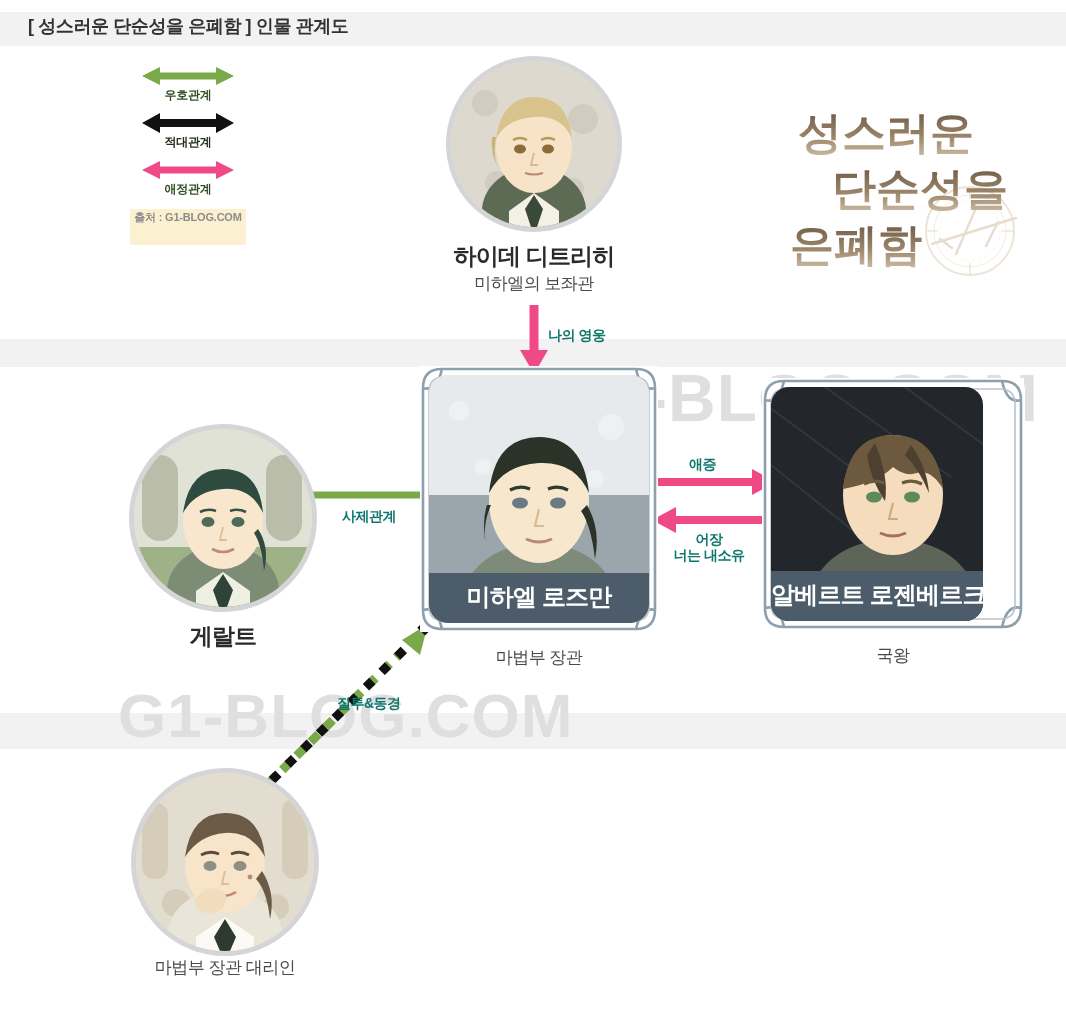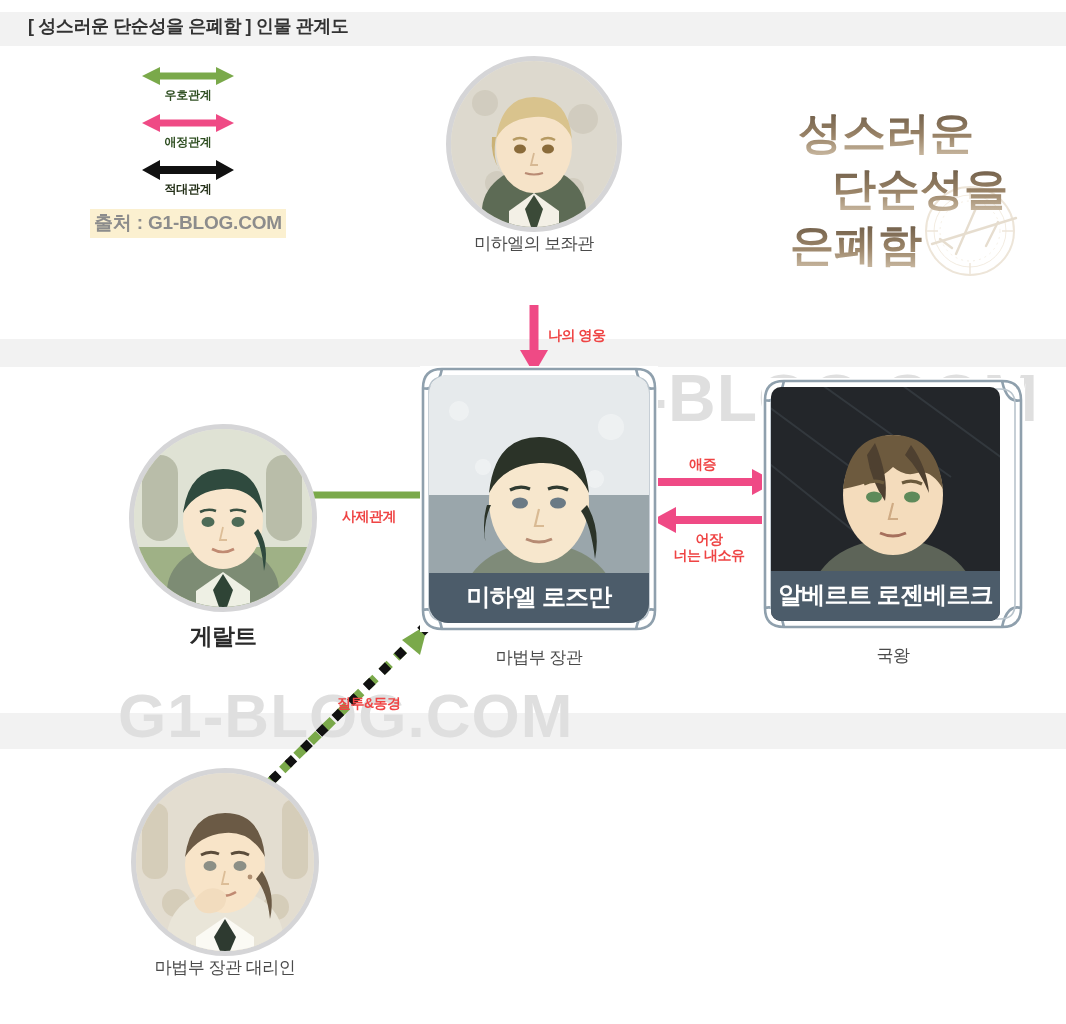--- a/index.html
+++ b/index.html
@@ -68,23 +68,23 @@
   }
   .legend-label.dark { color: #243018; }
 
   .dbl-arrow { display: block; }
 
   #source-credit {
     display: inline-block;
     margin-top: 4px;
     background: #fbf0d0;
     color: #8c8c8c;
-    font-size: 19px;
+    font-size: 11px;
     font-weight: bold;
-    padding: 1px 4px 2px 4px;
+    padding: 1px 4px 20px 4px;
     letter-spacing: -0.2px;
   }
 
   
   #logo {
     position: absolute;
     left: 780px; top: 96px;
     width: 270px; height: 185px;
     z-index: 4;
   }
@@ -157,21 +157,21 @@
     letter-spacing: -0.5px;
     margin-top: 14px;
     white-space: nowrap;
   }
 
   
   .rel-label {
     position: absolute;
     z-index: 6;
     font-size: 14px; font-weight: bold;
-    color: #ef4444;
+    color: #0f766e;
     letter-spacing: -0.5px;
     white-space: nowrap;
     text-align: center;
     line-height: 1.15;
   }
 
   
   #connectors {
     position: absolute; left: 0; top: 0;
     width: 1066px; height: 1024px;
@@ -198,33 +198,33 @@
       <svg class="dbl-arrow" width="96" height="22" viewBox="0 0 96 22" aria-hidden="true">
         <path d="M2 11 L20 2 L20 7.5 L76 7.5 L76 2 L94 11 L76 20 L76 14.5 L20 14.5 L20 20 Z" fill="#7aa94a"></path>
       </svg>
     </div>
     <div class="legend-label">우호관계</div>
   </div>
 
   <div class="legend-row">
     <div class="legend-arrow-wrap">
       <svg class="dbl-arrow" width="96" height="22" viewBox="0 0 96 22" aria-hidden="true">
+        <path d="M2 11 L20 1 L20 7 L76 7 L76 1 L94 11 L76 21 L76 15 L20 15 L20 21 Z" fill="#111111"></path>
+      </svg>
+    </div>
+    <div class="legend-label dark">적대관계</div>
+  </div>
+
+  <div class="legend-row">
+    <div class="legend-arrow-wrap">
+      <svg class="dbl-arrow" width="96" height="22" viewBox="0 0 96 22" aria-hidden="true">
         <path d="M2 11 L20 2 L20 7.5 L76 7.5 L76 2 L94 11 L76 20 L76 14.5 L20 14.5 L20 20 Z" fill="#ef4a85"></path>
       </svg>
     </div>
     <div class="legend-label">애정관계</div>
-  </div>
-
-  <div class="legend-row">
-    <div class="legend-arrow-wrap">
-      <svg class="dbl-arrow" width="96" height="22" viewBox="0 0 96 22" aria-hidden="true">
-        <path d="M2 11 L20 1 L20 7 L76 7 L76 1 L94 11 L76 21 L76 15 L20 15 L20 21 Z" fill="#111111"></path>
-      </svg>
-    </div>
-    <div class="legend-label dark">적대관계</div>
   </div>
 
   <div id="source-credit">출처 : G1-BLOG.COM</div>
 </div>
 
 <div id="logo">
   <svg width="270" height="185" viewBox="0 0 270 185" aria-hidden="true">
     <defs>
       <linearGradient id="logoInk" x1="0" y1="0" x2="0" y2="1">
         <stop offset="0%" stop-color="#6b5a46"></stop>
@@ -314,20 +314,21 @@
       <path d="M45 78 q6 -42 38 -42 q34 0 38 42 q-10 -24 -38 -22 q-28 2 -38 22 Z" fill="#d9c38d"></path>
       <path d="M45 76 q-4 22 4 34 q-10 -16 -8 -34 Z" fill="#cbb276"></path>
       <ellipse cx="69" cy="88" rx="6" ry="4.5" fill="#8a6b3a"></ellipse>
       <ellipse cx="97" cy="88" rx="6" ry="4.5" fill="#8a6b3a"></ellipse>
       <path d="M62 79 q7 -4 14 0" stroke="#b69a62" stroke-width="2.4" fill="none"></path>
       <path d="M90 79 q7 -4 14 0" stroke="#b69a62" stroke-width="2.4" fill="none"></path>
       <path d="M83 92 l-3 12 h7" stroke="#d6b893" stroke-width="1.8" fill="none"></path>
       <path d="M74 112 q9 3 18 0" stroke="#b98b74" stroke-width="2.2" fill="none"></path>
     </svg>
   </div>
+  <div class="node-name">하이데 디트리히</div>
   <div class="node-role">미하엘의  보좌관</div>
 </div>
 
 <div class="node-circle" style="left:108px; top:424px; width:230px;">
   <div class="portrait-circle" style="width:188px; height:188px;">
     <svg width="178" height="178" viewBox="0 0 178 178" aria-hidden="true">
       <rect width="178" height="178" fill="#dfe2d4"></rect>
       <rect x="8" y="26" width="36" height="86" rx="18" fill="#b9bda9"></rect>
       <rect x="132" y="26" width="36" height="86" rx="18" fill="#b9bda9"></rect>
       <rect x="0" y="118" width="178" height="60" fill="#9fb186"></rect>
@@ -385,21 +386,21 @@
   <div class="card-role">마법부 장관</div>
 </div>
 
 <div class="node-card" style="left:762px; top:378px; width:262px;">
   <div class="card-frame" style="width:262px; height:252px;">
     <svg class="outer-shape" style="left:0; top:0;" width="262" height="252" viewBox="0 0 262 252" aria-hidden="true">
       <path d="M3 22 q0 -19 19 -19 l218 0 q19 0 19 19 l0 208 q0 19 -19 19 l-218 0 q-19 0 -19 -19 Z
                M3 22 q14 4 19 -19 M259 22 q-14 4 -19 -19 M3 230 q14 -4 19 19 M259 230 q-14 -4 -19 19" fill="none" stroke="#8fa0ad" stroke-width="2.6" stroke-linejoin="round"></path>
       <path d="M9 26 q0 -15 15 -15 l214 0 q15 0 15 15 l0 200 q0 15 -15 15 l-214 0 q-15 0 -15 -15 Z" fill="none" stroke="#b9c4cc" stroke-width="1.6"></path>
     </svg>
-    <div class="card-inner" style="width:229px; height:234px; border-radius:10px;">
+    <div class="card-inner" style="width:212px; height:234px; border-radius:18px;">
       <svg width="244" height="234" viewBox="0 0 244 234" aria-hidden="true">
         <rect width="244" height="234" fill="#23262a"></rect>
         <g stroke="#3a4046" stroke-width="2" opacity="0.7">
           <line x1="-10" y1="14" x2="120" y2="110"></line>
           <line x1="40" y1="-10" x2="180" y2="90"></line>
           <line x1="120" y1="-10" x2="246" y2="82"></line>
           <line x1="-10" y1="70" x2="90" y2="150"></line>
         </g>
         <ellipse cx="122" cy="212" rx="82" ry="60" fill="#5d6458"></ellipse>
         <rect x="30" y="188" width="30" height="16" rx="4" fill="#c2a35e"></rect>

